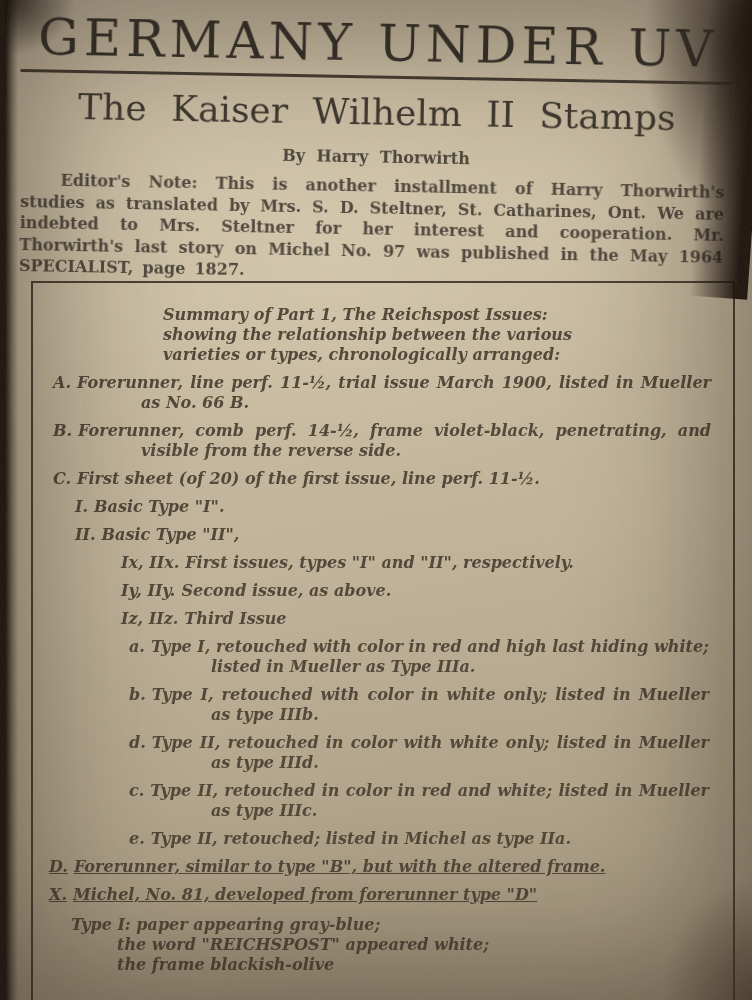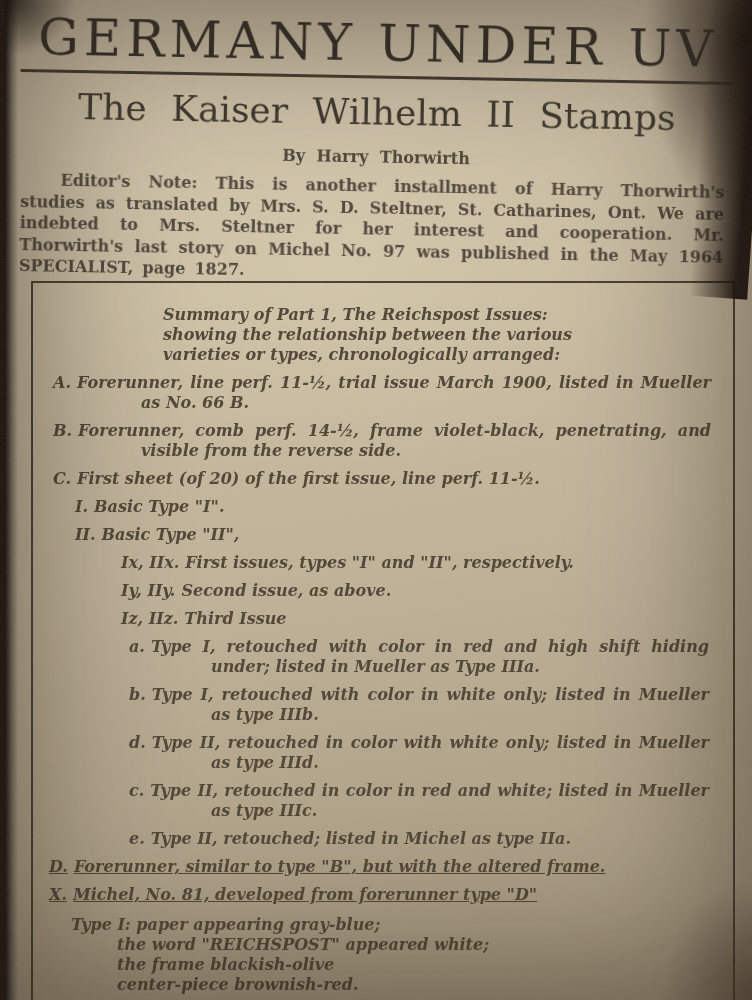--- a/index.html
+++ b/index.html
@@ -85,34 +85,33 @@
       <p class="i-abc"><span class="lbl">B.</span><span>Forerunner, comb perf. 14-½, frame violet-black, penetrating, and visible from the reverse side.</span></p>
       <p class="i-abc"><span class="lbl">C.</span><span>First sheet (of 20) of the first issue, line perf. 11-½.</span></p>
 
       <p class="i-roman"><span class="lbl">I.</span><span>Basic Type "I".</span></p>
       <p class="i-roman"><span class="lbl">II.</span><span>Basic Type "II",</span></p>
 
       <p class="i-sub"><span class="lbl">Ix, IIx.</span><span>First issues, types "I" and "II", respectively.</span></p>
       <p class="i-sub"><span class="lbl">Iy, IIy.</span><span>Second issue, as above.</span></p>
       <p class="i-sub"><span class="lbl">Iz, IIz.</span><span>Third Issue</span></p>
 
-      <p class="i-letter"><span class="lbl">a.</span><span>Type I, retouched with color in red and high shift hiding under; listed in Mueller as Type IIIa.</span></p>
+      <p class="i-letter"><span class="lbl">a.</span><span>Type I, retouched with color in red and high last hiding white; listed in Mueller as Type IIIa.</span></p>
       <p class="i-letter"><span class="lbl">b.</span><span>Type I, retouched with color in white only; listed in Mueller as type IIIb.</span></p>
       <p class="i-letter"><span class="lbl">d.</span><span>Type II, retouched in color with white only; listed in Mueller as type IIId.</span></p>
       <p class="i-letter"><span class="lbl">c.</span><span>Type II, retouched in color in red and white; listed in Mueller as type IIIc.</span></p>
       <p class="i-letter"><span class="lbl">e.</span><span>Type II, retouched; listed in Michel as type IIa.</span></p>
 
       <p class="i-close"><span class="lbl">D.</span><span>Forerunner, similar to type "B", but with the altered frame.</span></p>
       <p class="i-close"><span class="lbl">X.</span><span>Michel, No. 81, developed from forerunner type "D"</span></p>
 
       <div class="findings">
         <div class="f-first">Type I: paper appearing gray-blue;</div>
         <div>the word "REICHSPOST" appeared white;</div>
         <div>the frame blackish-olive</div>
-        <div>center-piece brownish-red.</div>
       </div>
     </div>
 
     <div class="vignette"></div>
     <div class="edge-left"></div>
     <div class="edge-tr"></div>
   </div>
 
   <svg class="grain" width="752" height="1000" aria-hidden="true">
     <filter id="grainf">

